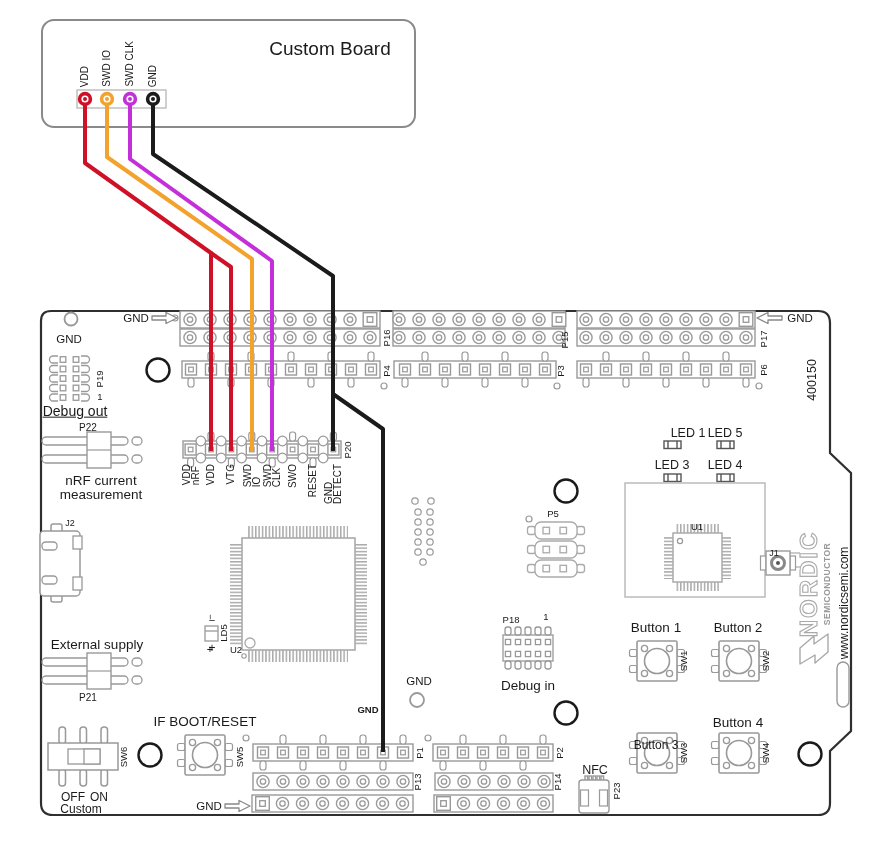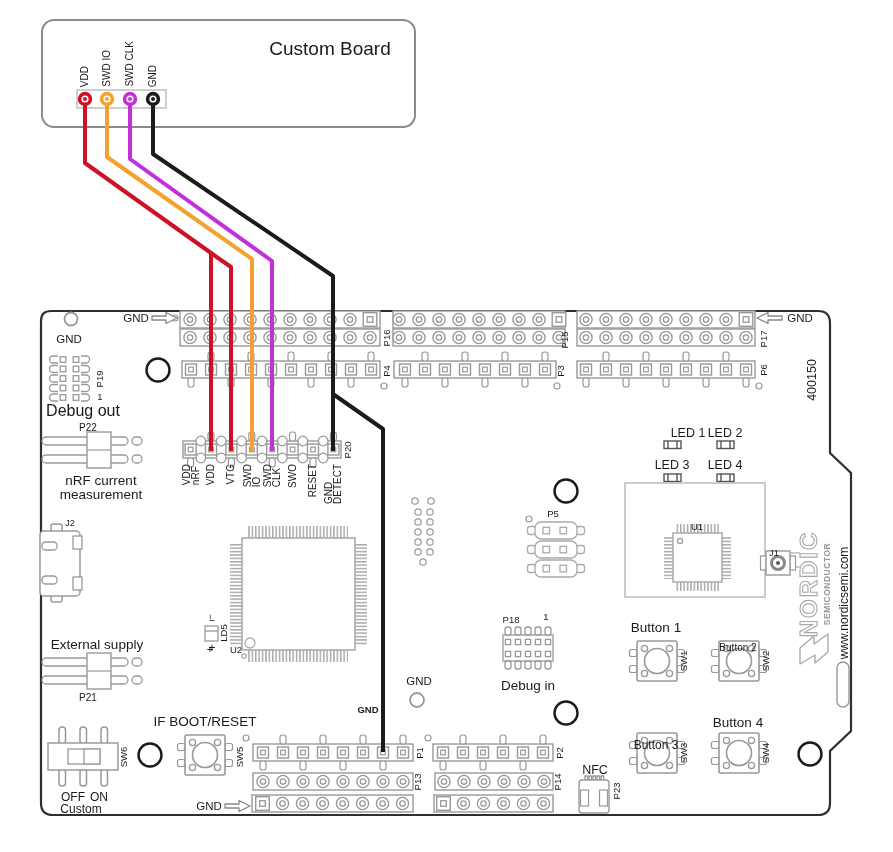--- a/index.html
+++ b/index.html
@@ -705,21 +705,21 @@
 <div class="lbl ctr" style="left:209px;top:806px;font-size:11.5px;">GND</div>
 
 <div class="lbl rot" style="left:387px;top:338px;font-size:9.5px;">P16</div>
 <div class="lbl rot" style="left:565px;top:340px;font-size:9.5px;">P15</div>
 <div class="lbl rot" style="left:764px;top:339px;font-size:9.5px;">P17</div>
 <div class="lbl rot" style="left:387px;top:371px;font-size:9.5px;">P4</div>
 <div class="lbl rot" style="left:561px;top:371px;font-size:9.5px;">P3</div>
 <div class="lbl rot" style="left:764px;top:370px;font-size:9.5px;">P6</div>
 <div class="lbl rot" style="left:812px;top:380px;font-size:12.5px;">400150</div>
 
-<div class="lbl ctr" style="left:83px;top:411px;font-size:16px;">Debug out</div>
+<div class="lbl ctr" style="left:75px;top:411px;font-size:14px;text-decoration:underline;">Debug out</div>
 <div class="lbl rot" style="left:100px;top:379px;font-size:9.5px;">P19</div>
 <div class="lbl ctr" style="left:100px;top:397px;font-size:9.5px;">1</div>
 
 <div class="lbl ctr" style="left:88px;top:428px;font-size:10px;">P22</div>
 <div class="lbl ctr" style="left:101px;top:481px;font-size:13.5px;">nRF current</div>
 <div class="lbl ctr" style="left:101px;top:495px;font-size:13.5px;">measurement</div>
 
 <div class="lbl rot-top" style="left:191px;top:464px;font-size:10px;">VDD
 nRF</div>
 <div class="lbl rot-top" style="left:211px;top:464px;font-size:10px;">VDD</div>
@@ -751,26 +751,26 @@
 <div class="lbl ctr" style="left:511px;top:620px;font-size:9.5px;">P18</div>
 <div class="lbl ctr" style="left:546px;top:617px;font-size:9.5px;">1</div>
 <div class="lbl ctr" style="left:528px;top:686px;font-size:13.5px;">Debug in</div>
 
 <div class="lbl ctr bold" style="left:368px;top:710px;font-size:9.5px;">GND</div>
 
 <div class="lbl ctr" style="left:697px;top:527px;font-size:9.5px;">U1</div>
 <div class="lbl ctr" style="left:774px;top:542px;font-size:9px;margin-top:12px;">J1</div>
 
 <div class="lbl ctr" style="left:672px;top:434px;font-size:12.5px;padding-left:32px;">LED 1</div>
-<div class="lbl ctr" style="left:725px;top:434px;font-size:12.5px;">LED 2</div>
+<div class="lbl ctr" style="left:725px;top:434px;font-size:12.5px;">LED 5</div>
 <div class="lbl ctr" style="left:672px;top:466px;font-size:12.5px;">LED 3</div>
 <div class="lbl ctr" style="left:725px;top:466px;font-size:12.5px;">LED 4</div>
 
 <div class="lbl ctr" style="left:656px;top:628px;font-size:13.5px;">Button 1</div>
-<div class="lbl ctr" style="left:738px;top:628px;font-size:10px;margin-top:20px;">Button 2</div>
+<div class="lbl ctr" style="left:738px;top:628px;font-size:13px;">Button 2</div>
 <div class="lbl ctr" style="left:656px;top:745px;font-size:12px;">Button 3</div>
 <div class="lbl ctr" style="left:738px;top:723px;font-size:13.5px;">Button 4</div>
 
 <div class="lbl rot" style="left:684px;top:661px;font-size:9.5px;">SW1</div>
 <div class="lbl rot" style="left:766px;top:661px;font-size:9.5px;">SW2</div>
 <div class="lbl rot" style="left:684px;top:753px;font-size:9.5px;">SW3</div>
 <div class="lbl rot" style="left:766px;top:753px;font-size:9.5px;">SW4</div>
 <div class="lbl rot" style="left:240px;top:757px;font-size:9.5px;">SW5</div>
 <div class="lbl rot" style="left:124px;top:757px;font-size:9.5px;">SW6</div>
 

